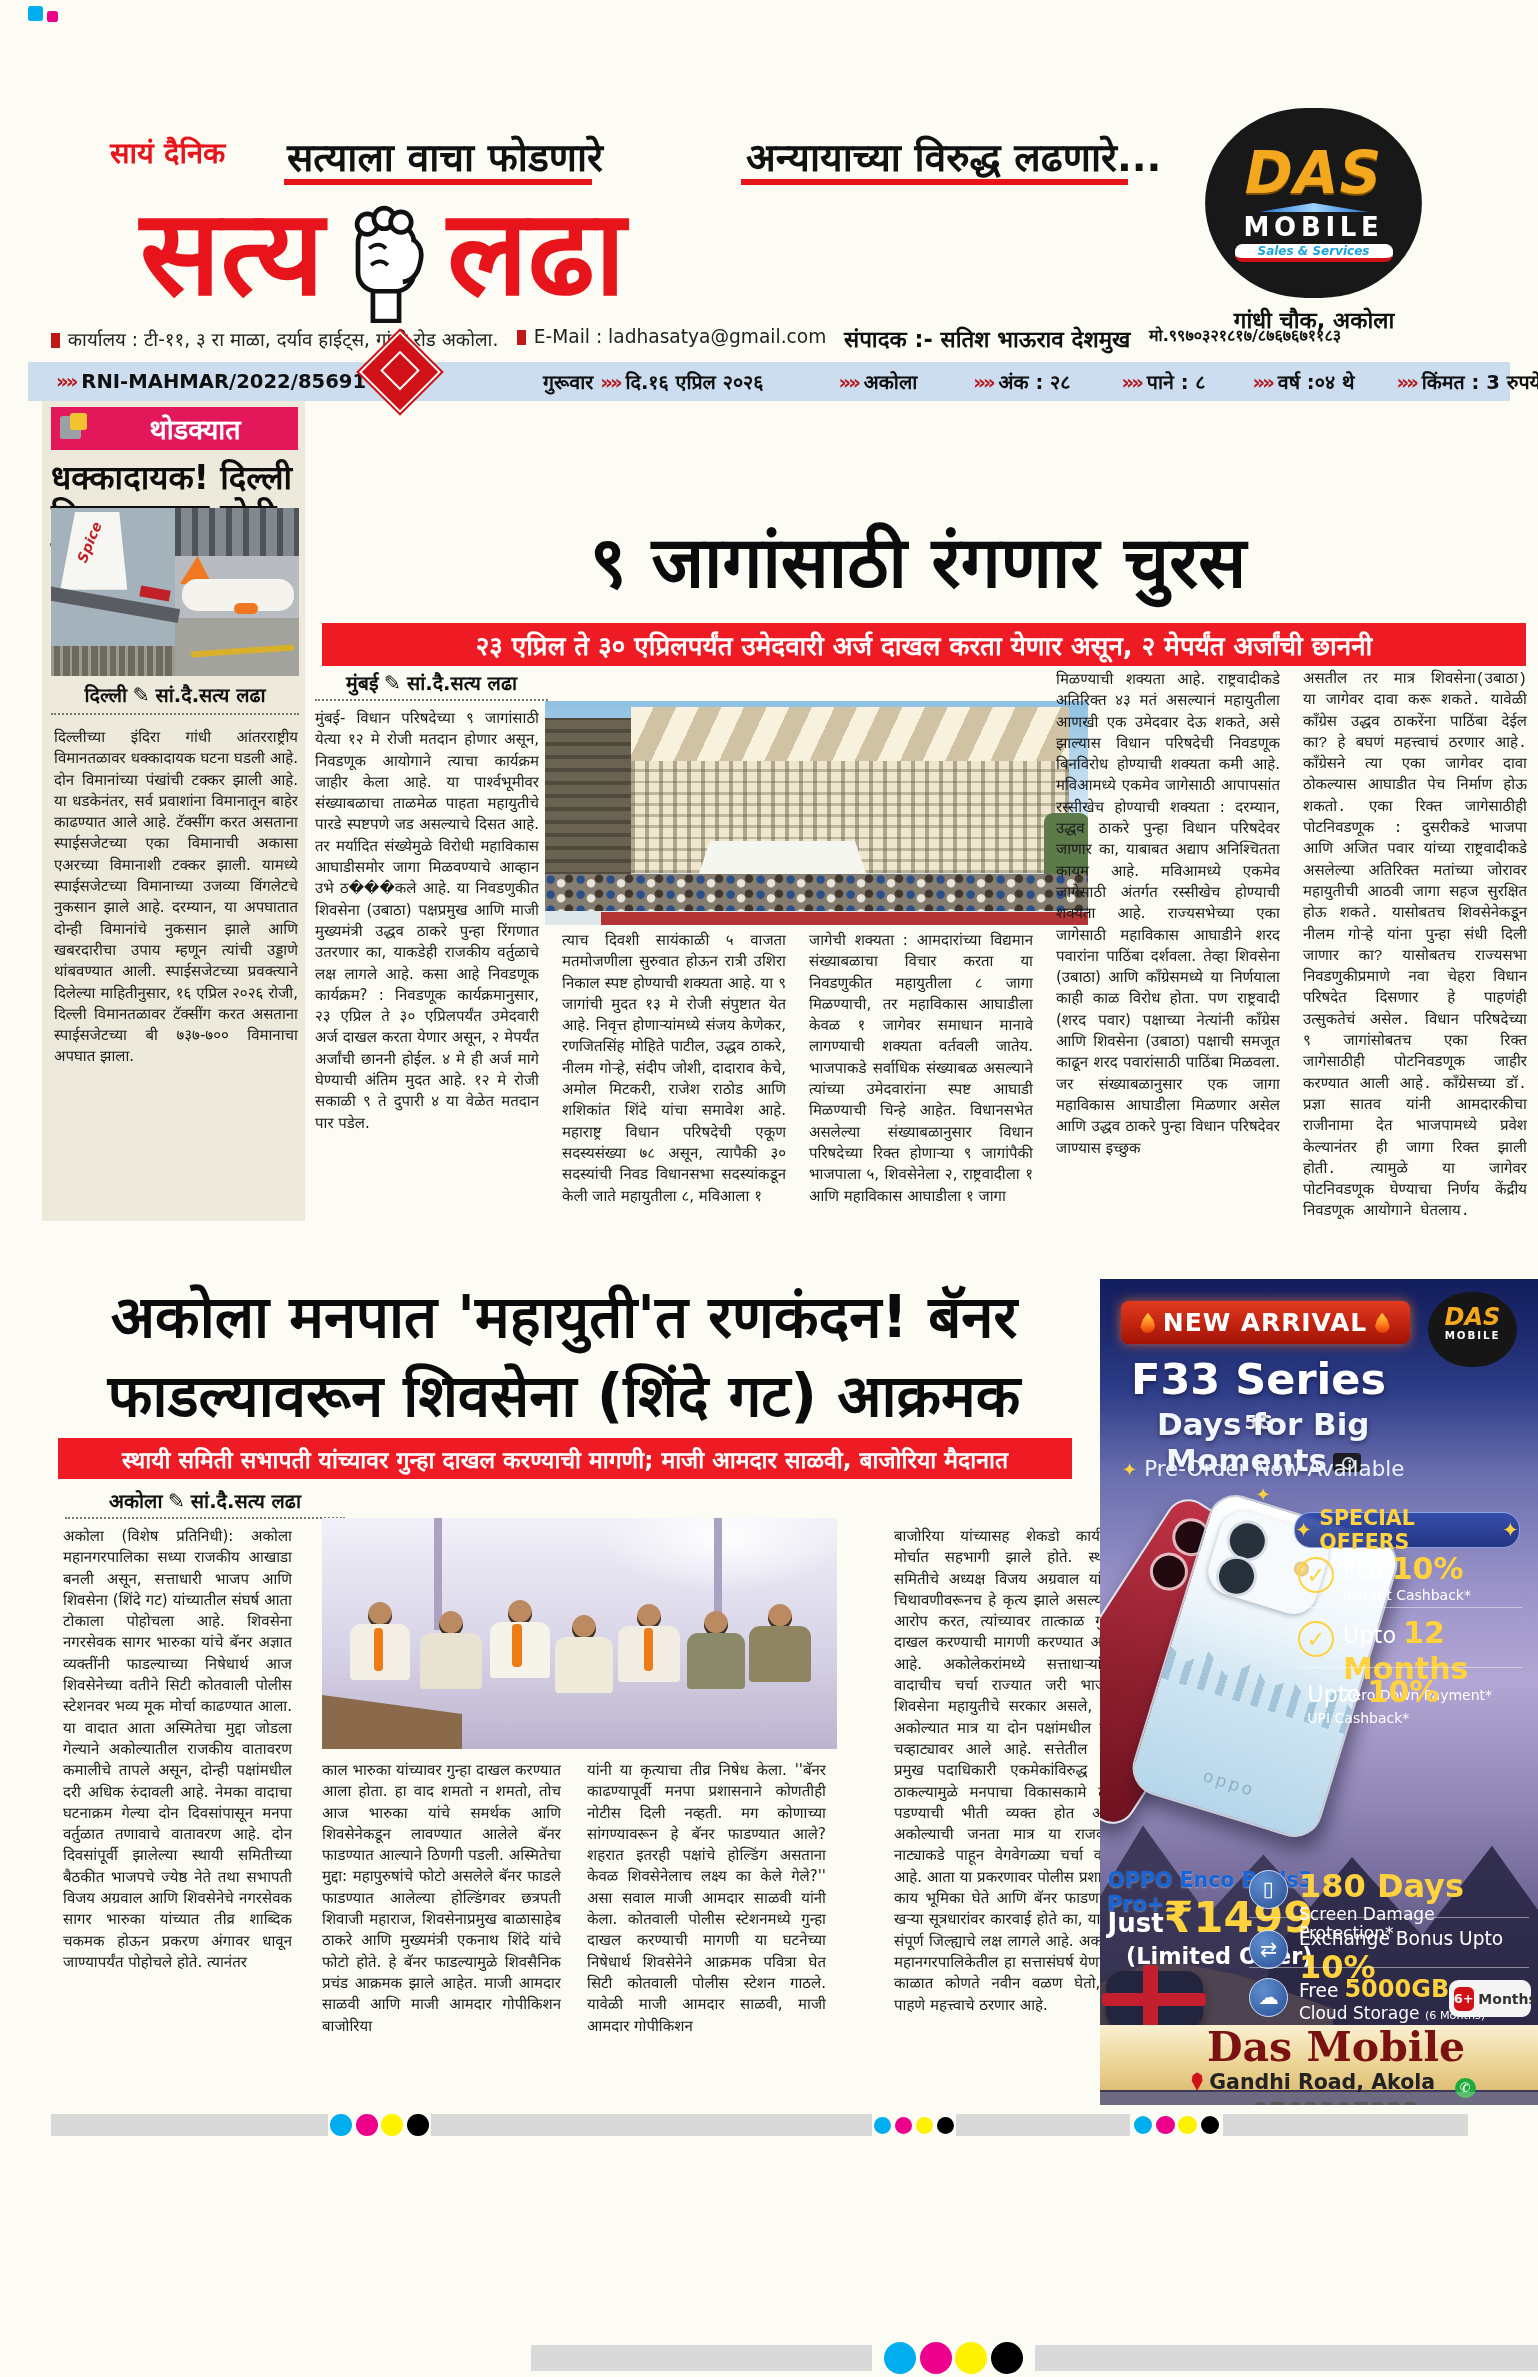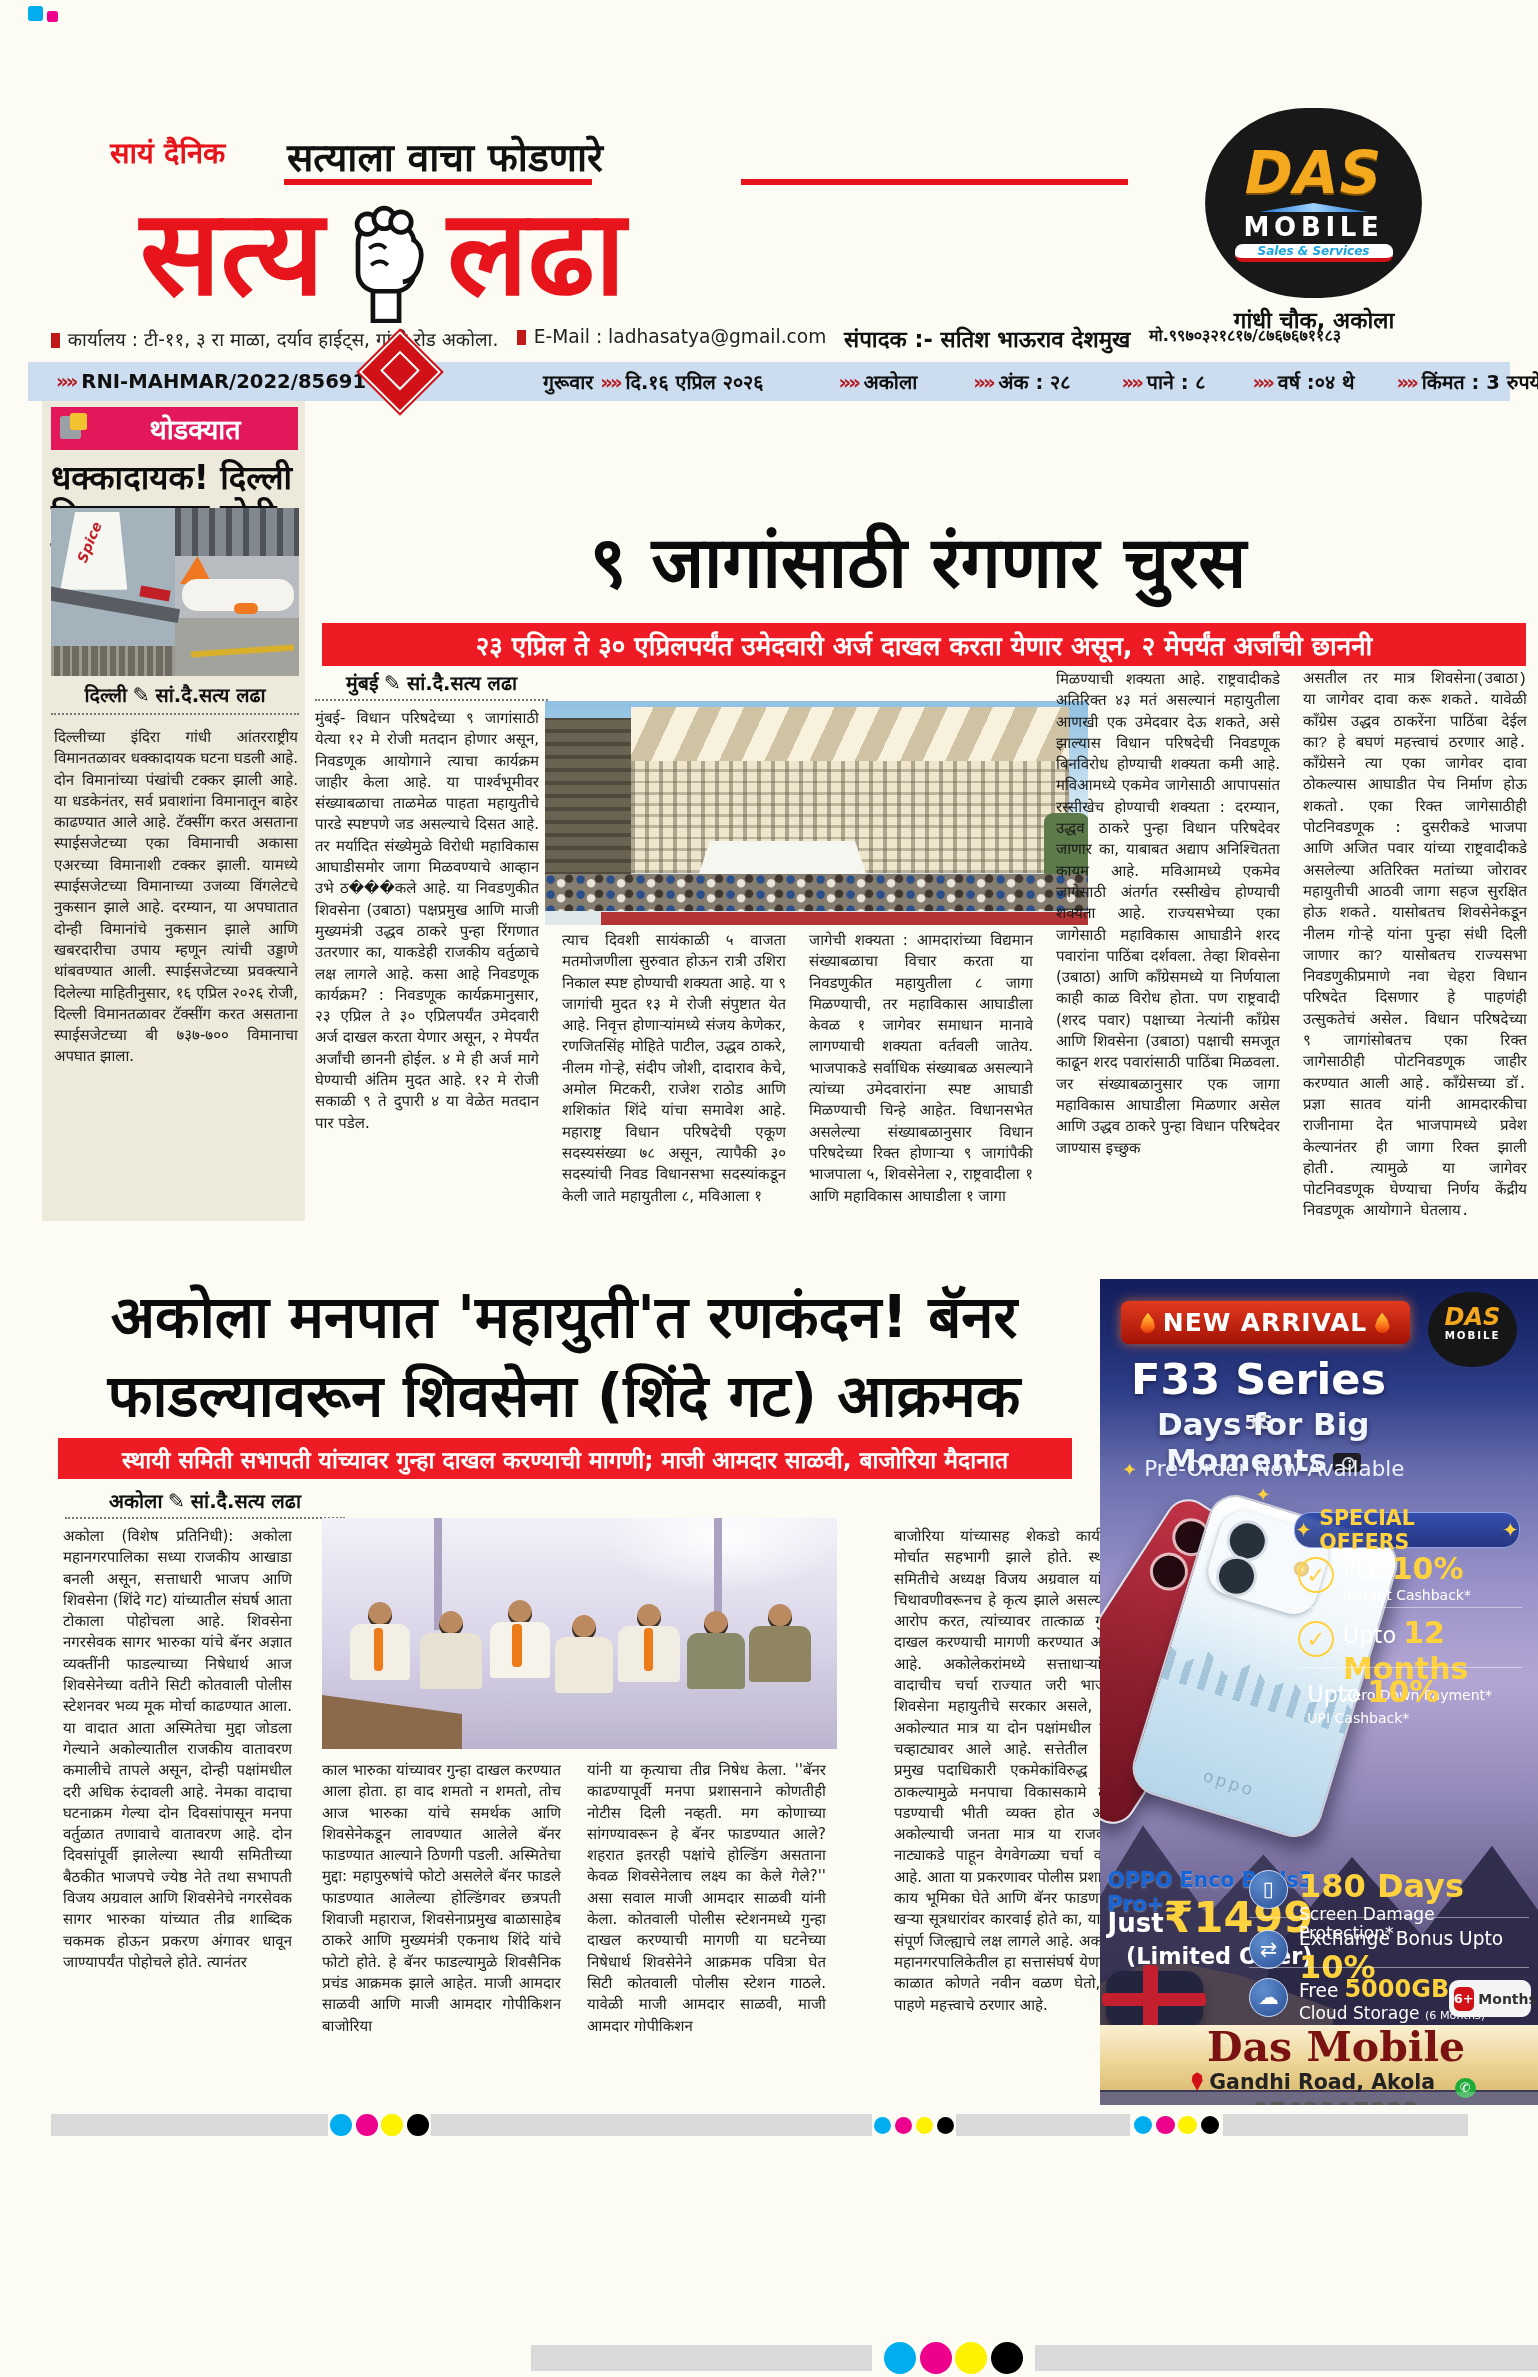--- a/index.html
+++ b/index.html
@@ -249,20 +249,21 @@
 </head>
 <body>
 
 <div class="page">
 
   <div class="tl-dot" style="left:28px;top:5.6px;width:15px;height:15px;background:#00aeef;"></div>
   <div class="tl-dot" style="left:47px;top:11.2px;width:11.2px;height:11.2px;background:#ec008c;"></div>
 
   <div class="abs" id="tag-left-label">सायं दैनिक</div>
   <div class="abs" id="tag-left">सत्याला वाचा फोडणारे</div>
+  <div class="abs" id="tag-right">अन्यायाच्या विरुद्ध लढणारे...</div>
   <div class="tag-underline" style="left:284px;top:179px;width:308px;"></div>
   <div class="tag-underline" style="left:741px;top:179px;width:387px;"></div>
 
   <div class="abs" id="mast-title">
     <span>सत्य</span>
     <span class="fist-wrap">
       <svg viewBox="0 0 100 150" width="112" height="140">
         <rect x="36" y="108" width="28" height="40" fill="#fff" stroke="#111" stroke-width="5"></rect>
         <rect x="20" y="44" width="60" height="72" rx="20" fill="#fff" stroke="#111" stroke-width="5"></rect>
         <circle cx="30" cy="44" r="11" fill="#fff" stroke="#111" stroke-width="5"></circle>

